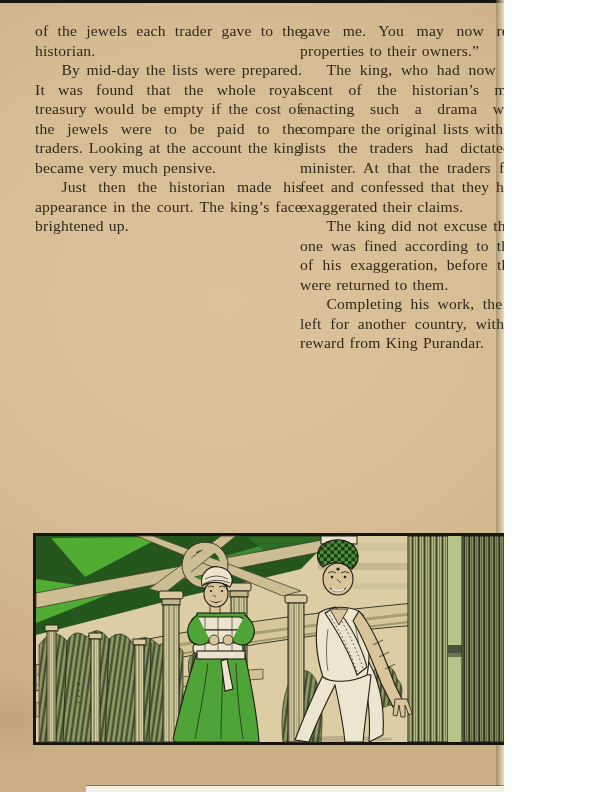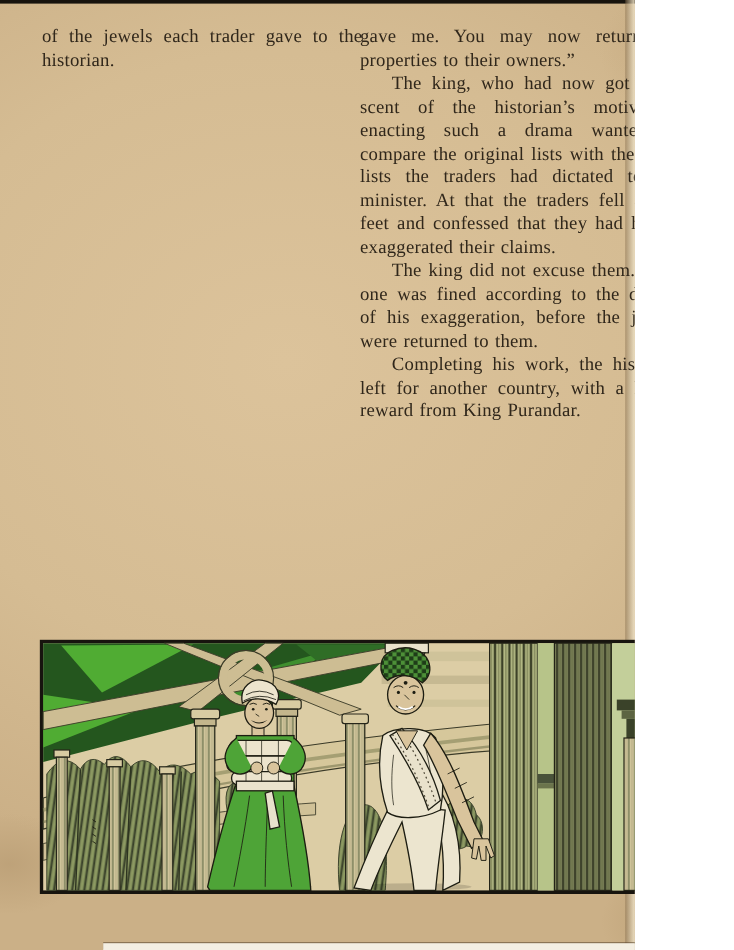--- a/index.html
+++ b/index.html
@@ -4,21 +4,20 @@
 <style>
   html,body{margin:0;padding:0;}
   .page{
     position:relative;width:504px;height:792px;overflow:hidden;
     background:
       radial-gradient(140px 90px at 597px 42px, rgba(168,136,92,.35), transparent 70%),
       radial-gradient(120px 80px at 585px 768px, rgba(160,128,84,.45), transparent 70%),
       radial-gradient(90px 60px at 8px 720px, rgba(150,120,80,.25), transparent 70%),
       radial-gradient(ellipse 520px 430px at 45% 38%, #dcc39b 0%, #d5bc93 60%, #cbb087 100%);
     font-family:"Liberation Serif", serif;
-    padding-left:25px;
   }
   .edge-top{position:absolute;top:0;left:0;width:612px;height:3px;background:#17130d;}
   .edge-right{position:absolute;top:0;right:0;width:8px;height:792px;
     background:linear-gradient(90deg, rgba(122,98,66,.45), rgba(238,226,198,.9));}
   .edge-bottom{position:absolute;left:86px;bottom:0;width:526px;height:6px;background:#f4efe3;
     box-shadow:0 -1px 0 rgba(90,70,45,.55);}
   .text-col{
     position:absolute;top:21px;width:267px;color:#30271b;
     font-size:15.6px;line-height:19.5px;text-align:justify;
     letter-spacing:.2px;word-spacing:1px;
@@ -33,20 +32,22 @@
 </head>
 <body>
 
 <div class="page">
   <div class="edge-top"></div>
   <div class="edge-right"></div>
   <div class="edge-bottom"></div>
 
   <div class="text-col left">
     <p class="cont">of the jewels each trader gave to the historian.</p>
+    <p>By mid-day the lists were prepared.  It was found that the whole royal treasury would be empty if the cost of the jewels were to be paid to the traders.  Looking at the account the king became very much pensive.</p>
+    <p>Just then the historian made his appearance in the court. The king’s face brightened up.</p>
   </div>
 
   <div class="text-col right">
     <p class="cont">gave me.  You may now return the properties to their owners.”</p>
     <p>The king, who had now got some scent of the historian’s motive in enacting such a drama wanted to compare the original lists with the fresh lists the traders had dictated to the minister.  At that the traders fell at his feet and confessed that they had highly exaggerated their claims.</p>
     <p>The king did not excuse them. Each one was fined according to the degree of his exaggeration, before the jewels were returned to them.</p>
     <p>Completing his work, the historian left for another country, with a heavy reward from King Purandar.</p>
   </div>
 
   <div class="illo">

